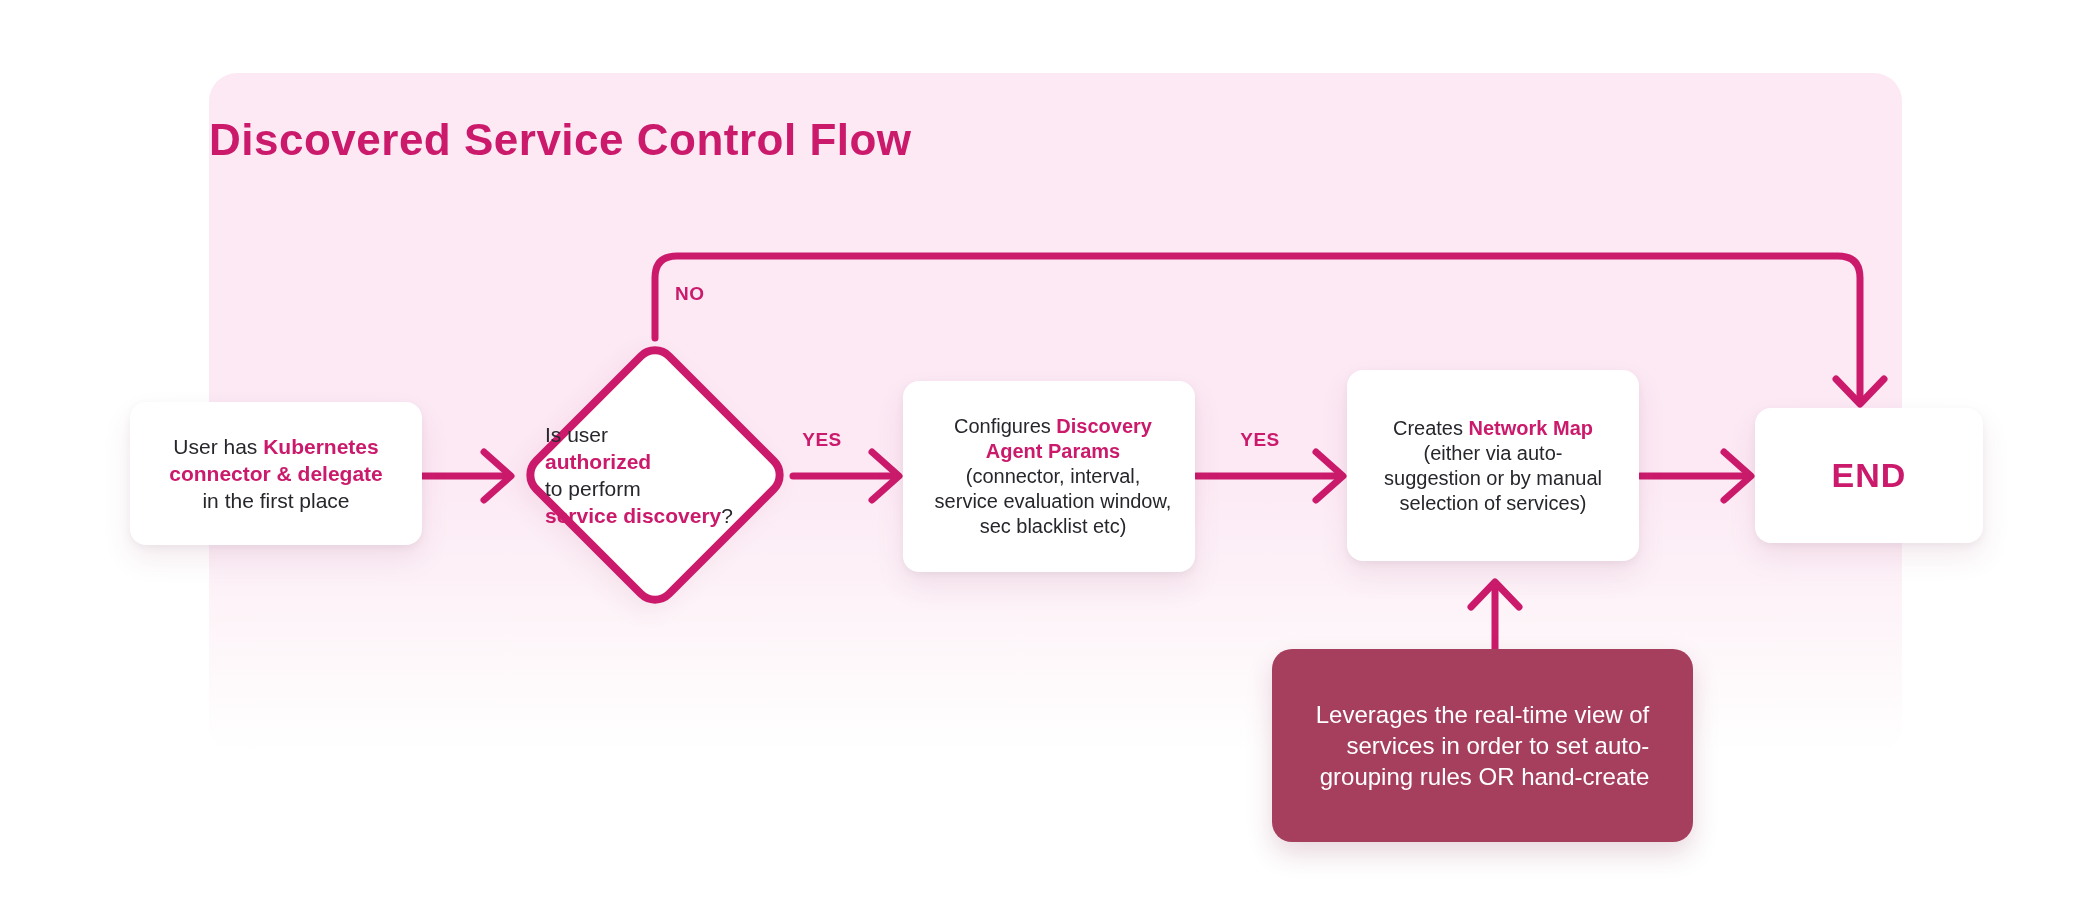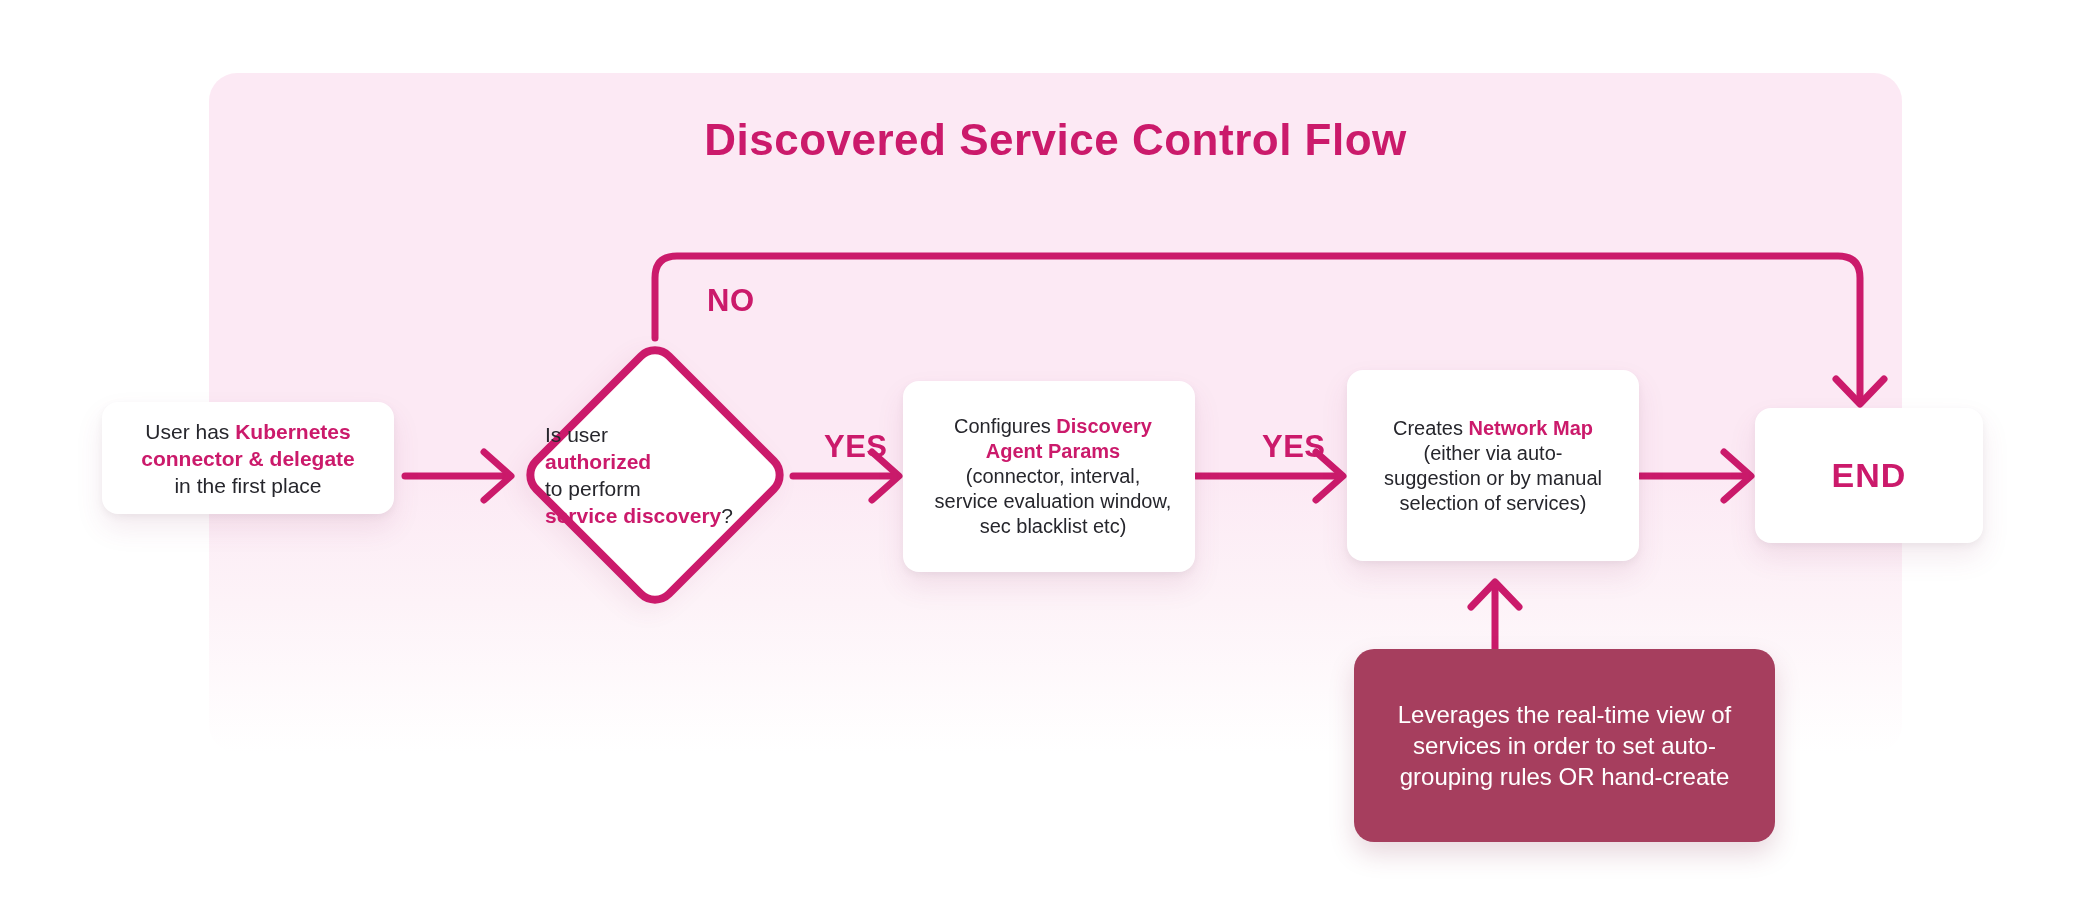--- a/index.html
+++ b/index.html
@@ -30,21 +30,21 @@
       var(--panel-pink) 0%,
       var(--panel-pink) 58%,
       #fdf3f8 78%,
       rgba(255,255,255,0) 100%);
   }
 
   .title {
     position: absolute;
     left: 209px; top: 112px;
     width: 1693px;
-    text-align: center;
+    text-align: left;
     font-size: 44px;
     line-height: 56px;
     font-weight: 700;
     letter-spacing: 0.5px;
     color: var(--accent);
   }
 
   svg.connectors {
     position: absolute;
     left: 0; top: 0;
@@ -68,21 +68,21 @@
     align-items: center;
     justify-content: center;
     text-align: center;
     color: var(--text-dark);
   }
   .node-text { font-size: 21px; line-height: 27px; }
   .box2 .node-text, .box3 .node-text { font-size: 20px; line-height: 25px; }
   .ln { display: block; }
   .hl { color: var(--accent); font-weight: 700; }
 
-  .box1 { left: 102px; top: 402px; width: 292px; height: 112px; }
+  .box1 { left: 130px; top: 402px; width: 292px; height: 143px; }
   .box2 { left: 903px; top: 381px; width: 292px; height: 191px; padding-left: 8px; }
   .box3 { left: 1347px; top: 370px; width: 292px; height: 191px; }
 
   .end-node {
     left: 1755px; top: 408px; width: 228px; height: 135px;
     font-size: 34px; font-weight: 700; letter-spacing: 1px;
     color: var(--accent);
   }
 
   .diamond-shape {
@@ -98,41 +98,40 @@
   .diamond-text {
     position: absolute;
     left: 545px; top: 421px;
     width: 220px;
     color: var(--text-dark);
     font-size: 21px; line-height: 27px;
   }
 
   .edge-label {
     position: absolute;
-    font-size: 31px;
+    font-size: 19px;
     font-weight: 700;
     letter-spacing: 0.5px;
     color: var(--accent);
-    margin-left: 32px;
   }
   .label-no  { left: 675px; top: 283px; }
   .label-yes1 { left: 792px; top: 429px; width: 60px; text-align: center; }
   .label-yes2 { left: 1230px; top: 429px; width: 60px; text-align: center; }
 
   .note {
     position: absolute;
-    left: 1354px; top: 649px;
+    left: 1272px; top: 649px;
     width: 421px; height: 193px;
     border-radius: 20px;
     background: var(--berry);
     color: #ffffff;
     display: flex;
     align-items: center;
     justify-content: center;
-    text-align: center;
+    text-align: right;
     font-size: 24px;
     line-height: 31px;
     box-shadow: 0 12px 26px rgba(130, 40, 70, 0.18);
   }
 </style>
 </head>
 <body>
 
 <div class="canvas">
 

